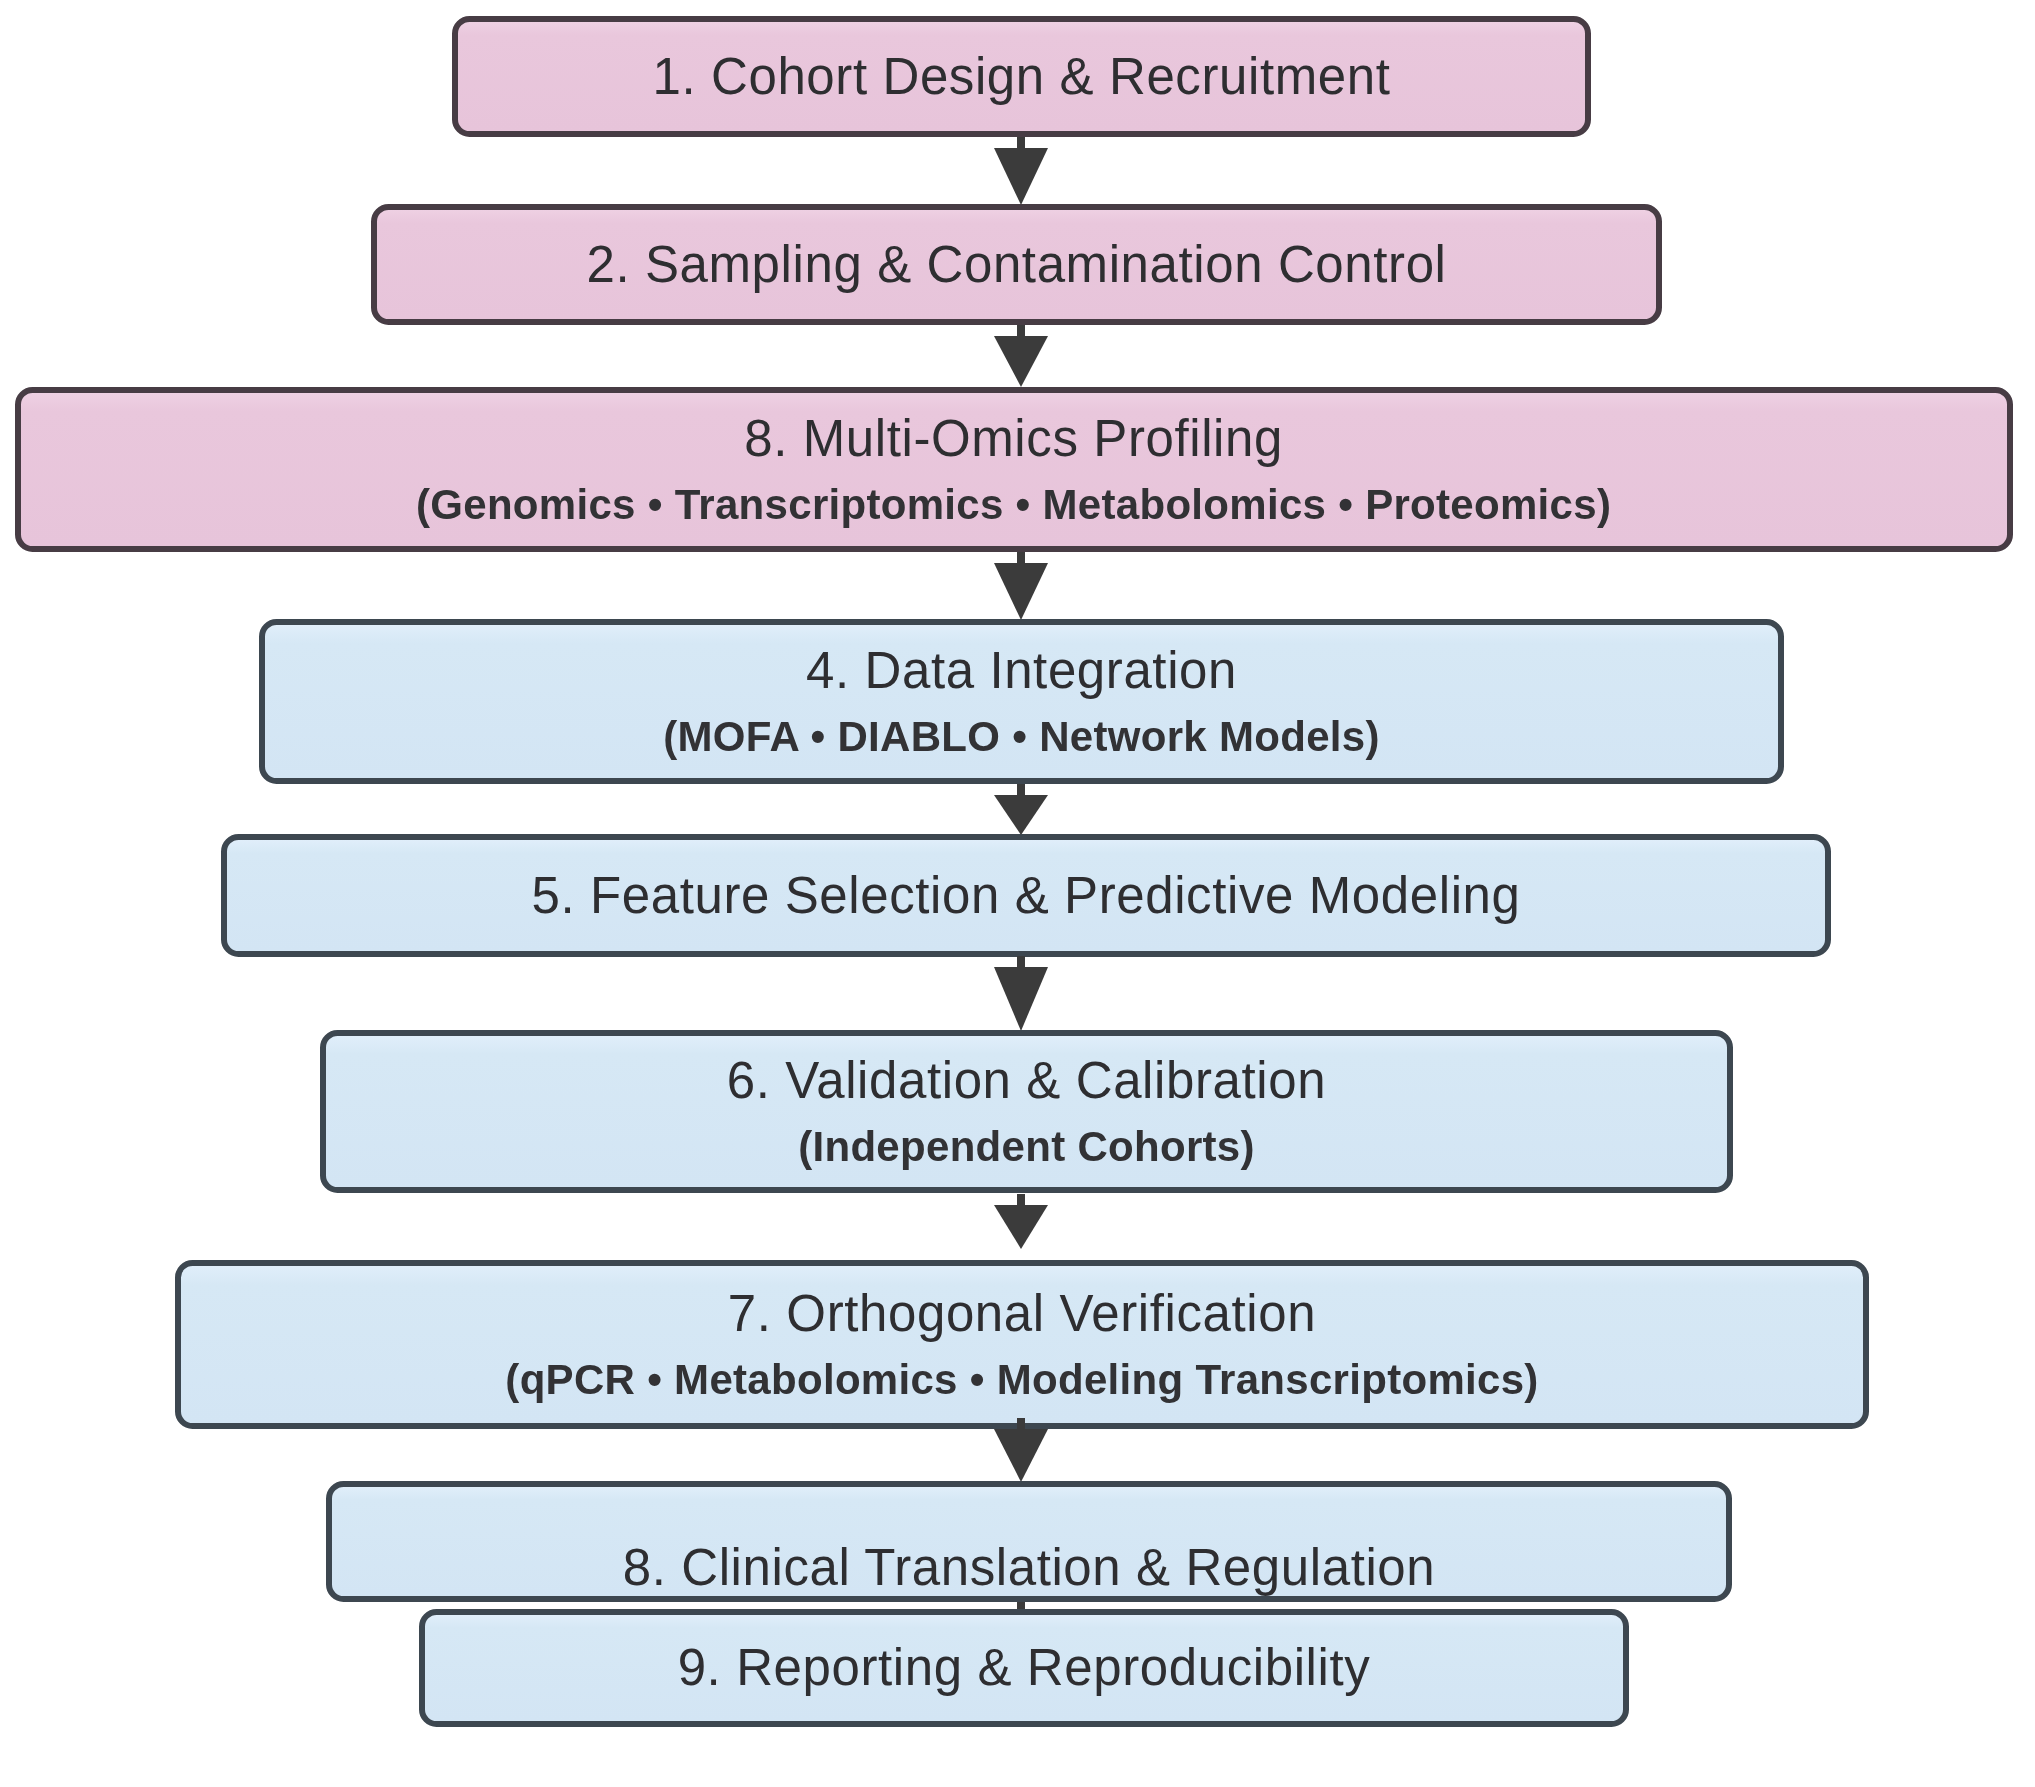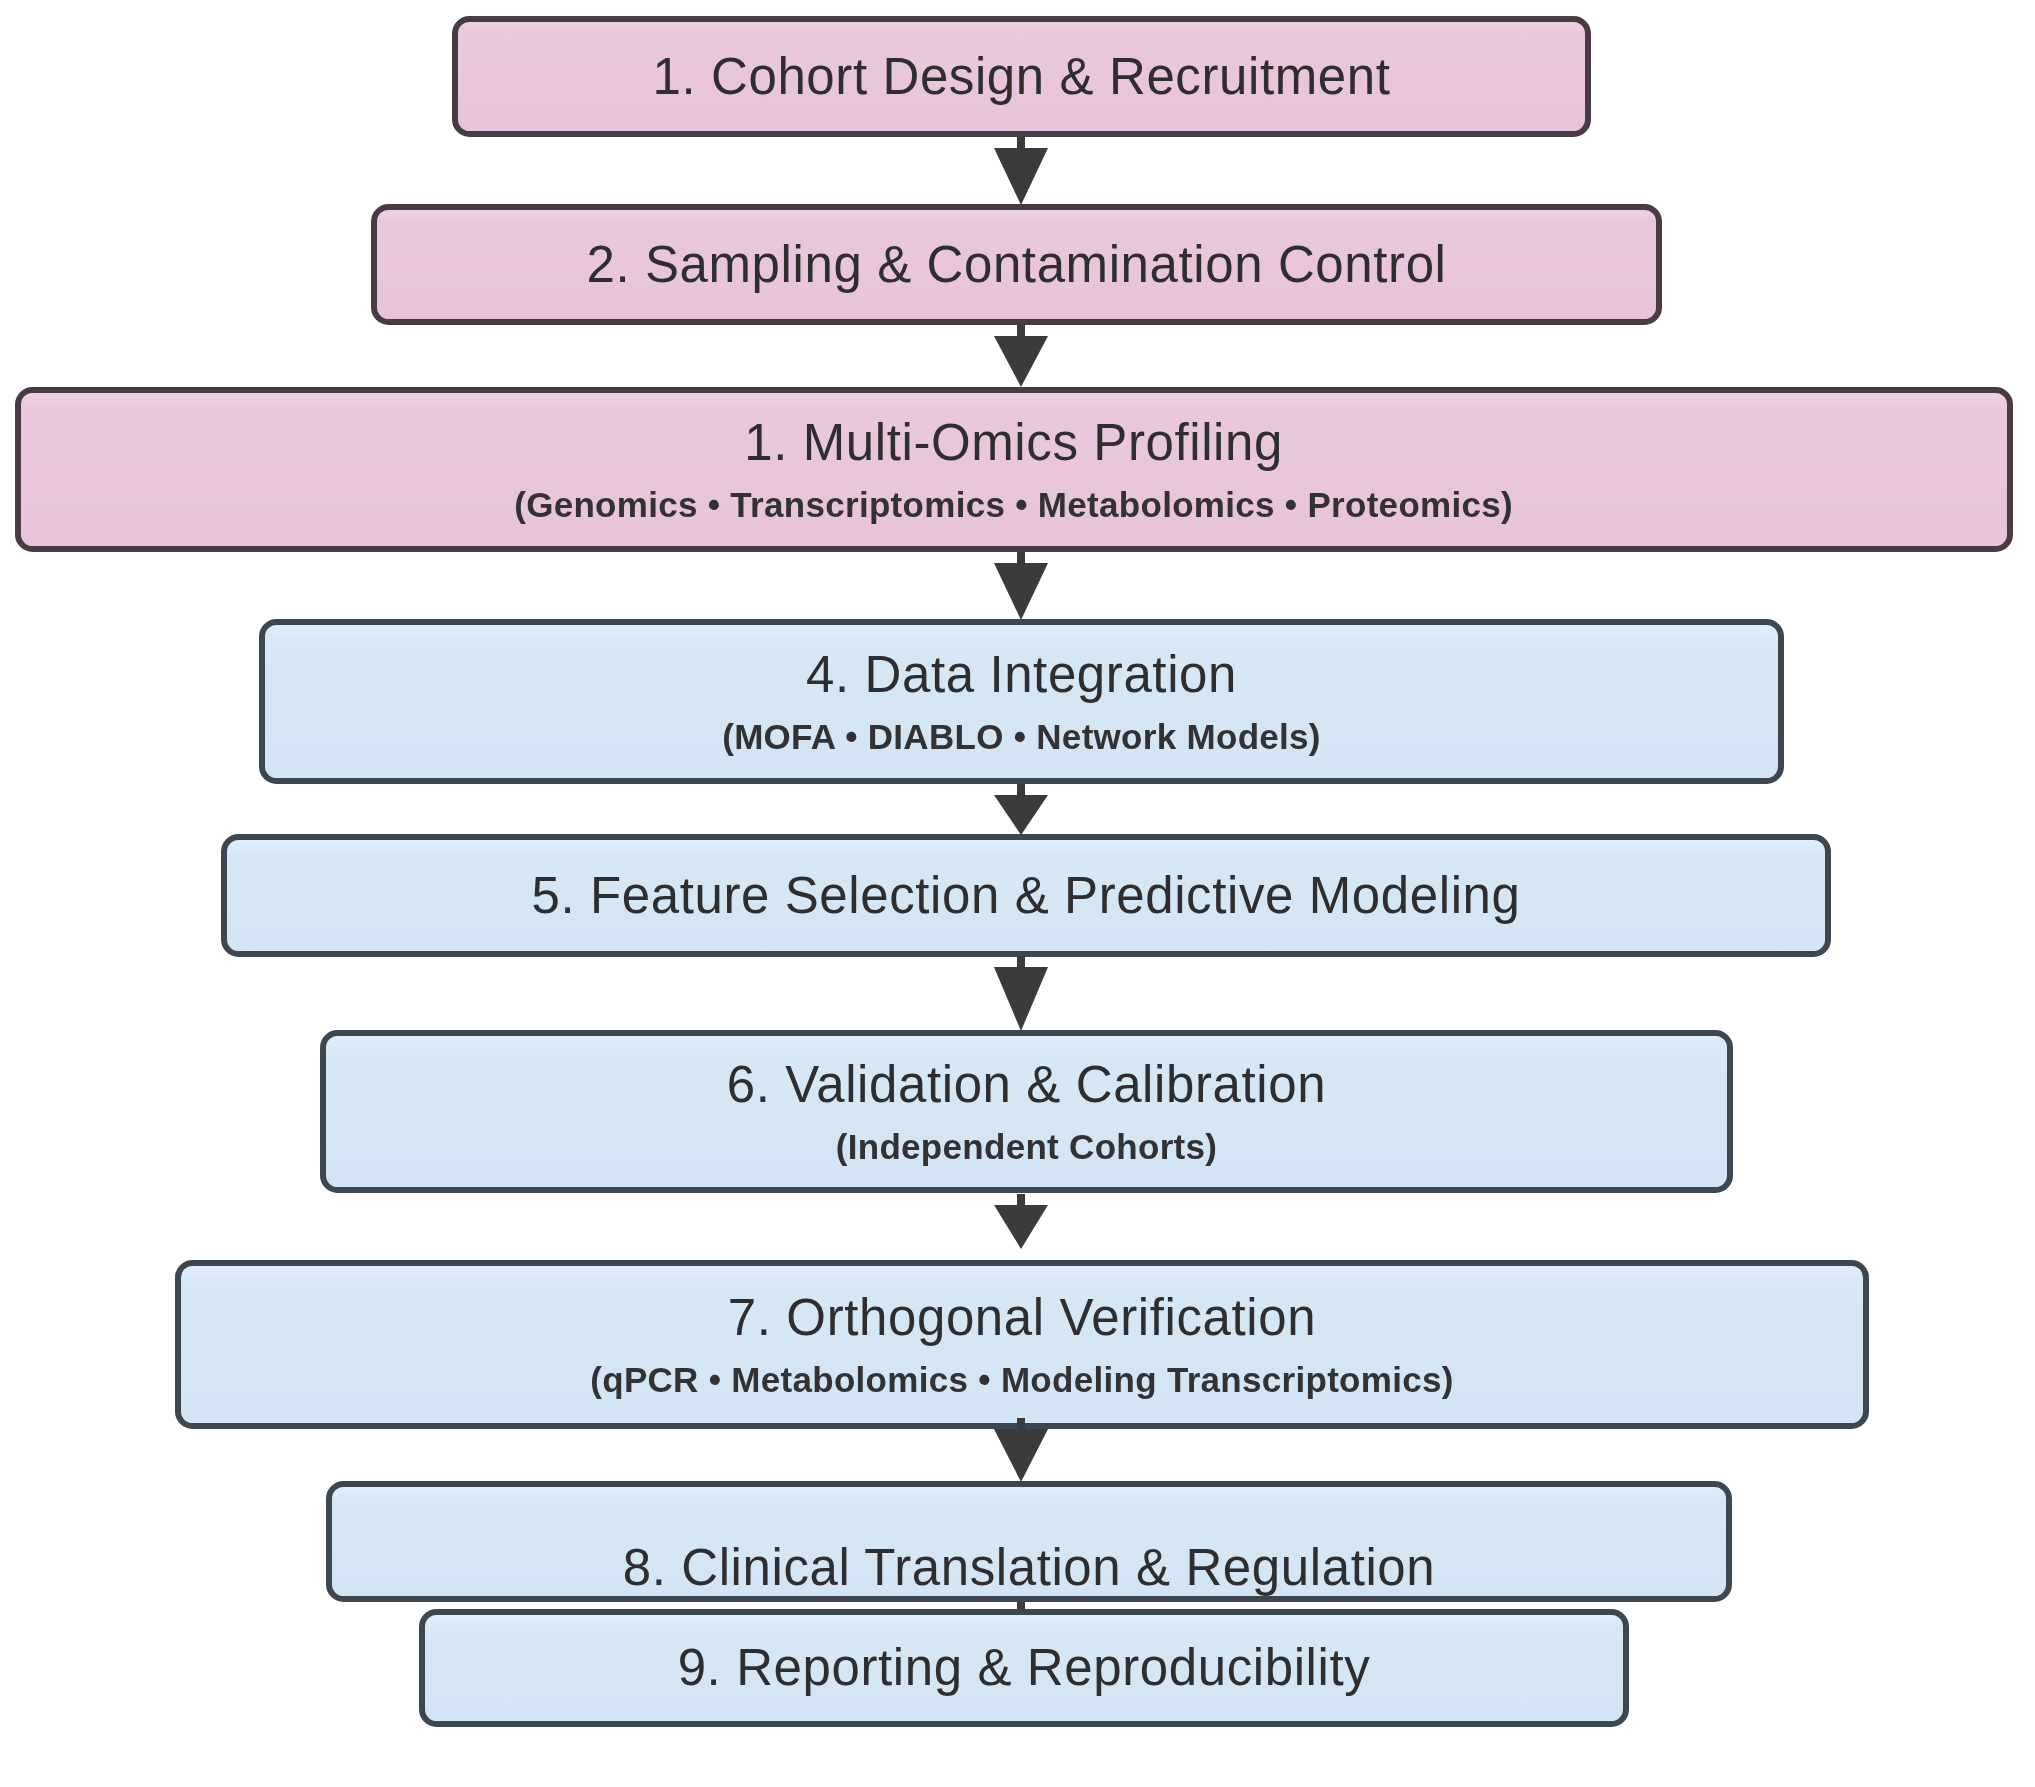--- a/index.html
+++ b/index.html
@@ -31,21 +31,21 @@
     background: linear-gradient(#e0eefa, #d6e8f5 12%, #d3e5f4);
     border: 6.4px solid #3d4750;
   }
   .node-title {
     font-size: 51px;
     line-height: 1.12;
     color: #2e2e31;
     letter-spacing: 0.6px;
   }
   .node-subtitle {
-    font-size: 35px;
+    font-size: 42px;
     font-weight: bold;
     color: #323235;
     margin-top: 13px;
     letter-spacing: 0.3px;
   }
   .node-subtitle:empty { display: none; }
 
   
   #step1 { left: 452px;  top: 16.3px;   width: 1139px; height: 121px; }
   #step2 { left: 371px;  top: 204px;  width: 1291px; height: 121px; }
@@ -100,21 +100,21 @@
     <div class="node-title">2. Sampling &amp; Contamination Control</div>
 
   </div>
 
   <div class="connector c2">
     <div class="stem"></div>
     <div class="head"></div>
   </div>
 
   <div class="node pink" id="step3">
-    <div class="node-title">1. Multi-Omics Profiling</div>
+    <div class="node-title">8. Multi-Omics Profiling</div>
     <div class="node-subtitle">(Genomics • Transcriptomics • Metabolomics • Proteomics)</div>
   </div>
 
   <div class="connector c3">
     <div class="stem"></div>
     <div class="head"></div>
   </div>
 
   <div class="node blue" id="step4">
     <div class="node-title">4. Data Integration</div>

